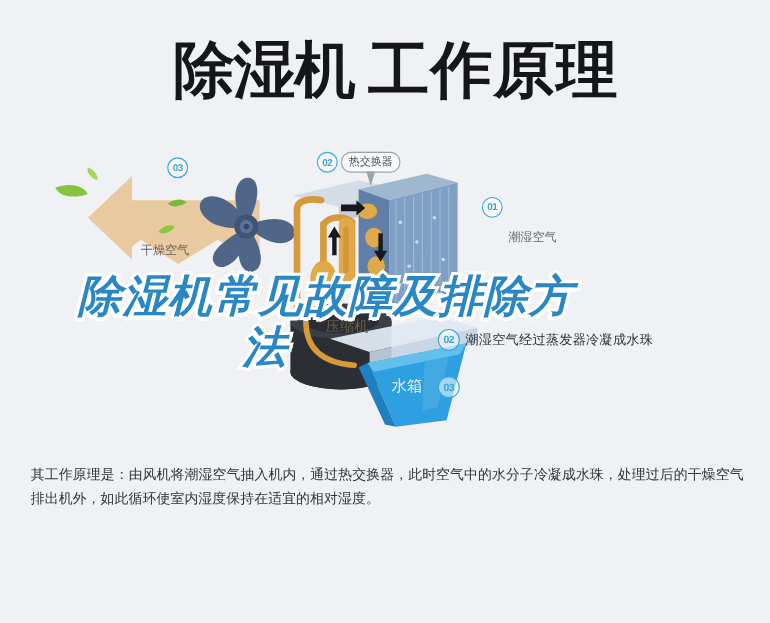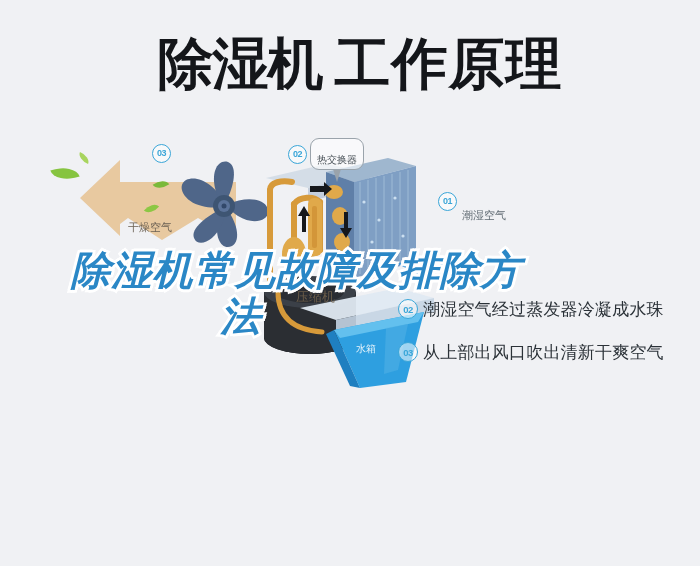--- a/index.html
+++ b/index.html
@@ -132,21 +132,21 @@
     border: 1.6px solid #3aa6d8;
     color: #3aa6d8;
     font-size: 9px;
     font-weight: bold;
     letter-spacing: -.5px;
     background: rgba(255,255,255,.55);
   }
   .callout-bubble {
     border: 1.4px solid #9aa3ab;
     border-radius: 9px;
-    padding: 14px 6px 2px 6px;
+    padding: 1px 6px 2px 6px;
     font-size: 10px;
     color: #4a5258;
     background: rgba(255,255,255,.6);
     position: relative;
   }
   .callout-bubble::after {
     content: "";
     position: absolute;
     left: 50%;
     bottom: -13px;
@@ -160,27 +160,27 @@
   
   .dlabel {
     position: absolute;
     font-size: 11px;
     color: #5c666e;
     white-space: nowrap;
   }
   .dlabel.dry   { left: 128px; top: 100px; color: #6b6154; }
   .dlabel.humid { left: 462px; top: 88px; color: #5f6a72; }
   .dlabel.comp  { left: 296px; top: 168px; color: #6a5c49; font-size: 13px; }
-  .dlabel.tank  { left: 356px; top: 222px; color: #e8f4fb; font-size: 10px; }
+  .dlabel.tank  { left: 356px; top: 222px; color: #e8f4fb; font-size: 14px; }
 
   .num-float {
     position: absolute;
   }
   .num-float.n03 { left: 152px; top: 22px; }
-  .num-float.n01 { left: 438px; top: 70px; text-decoration: underline; }
+  .num-float.n01 { left: 438px; top: 58px; text-decoration: underline; }
 
   
   .overlay {
     position: absolute;
     left: 0;
     top: 247px;
     width: 600px;
     text-align: center;
     pointer-events: none;
   }
@@ -216,21 +216,21 @@
     margin-bottom: 23px;
     height: 20px;
   }
   .bullet-row .badge {
     width: 18px;
     height: 18px;
     font-size: 9.5px;
     flex: none;
   }
   .bullet-text {
-    font-size: 17px;
+    font-size: 12px;
     color: #2b3238;
     white-space: nowrap;
     letter-spacing: .2px;
   }
 
   
   .body-copy {
     position: absolute;
     left: 28px;
     top: 420px;
@@ -379,18 +379,18 @@
   <span class="overlay-line overlay-l2">法</span>
 </div>
 
 <div class="bullets">
   <div class="bullet-row">
     <span class="badge">02</span>
     <span class="bullet-text">潮湿空气经过蒸发器冷凝成水珠</span>
   </div>
   <div class="bullet-row">
     <span class="badge">03</span>
-    <span class="bullet-text">从上部出风口吹出清新干爽空气</span>
   </div>
 </div>
 
 <div class="body-copy">
+  <p>其工作原理是：由风机将潮湿空气抽入机内，通过热交换器，此时空气中的水分子冷凝成水珠，处理过后的干燥空气排出机外，如此循环使室内湿度保持在适宜的相对湿度。</p>
 </div>
 
 </body></html>

